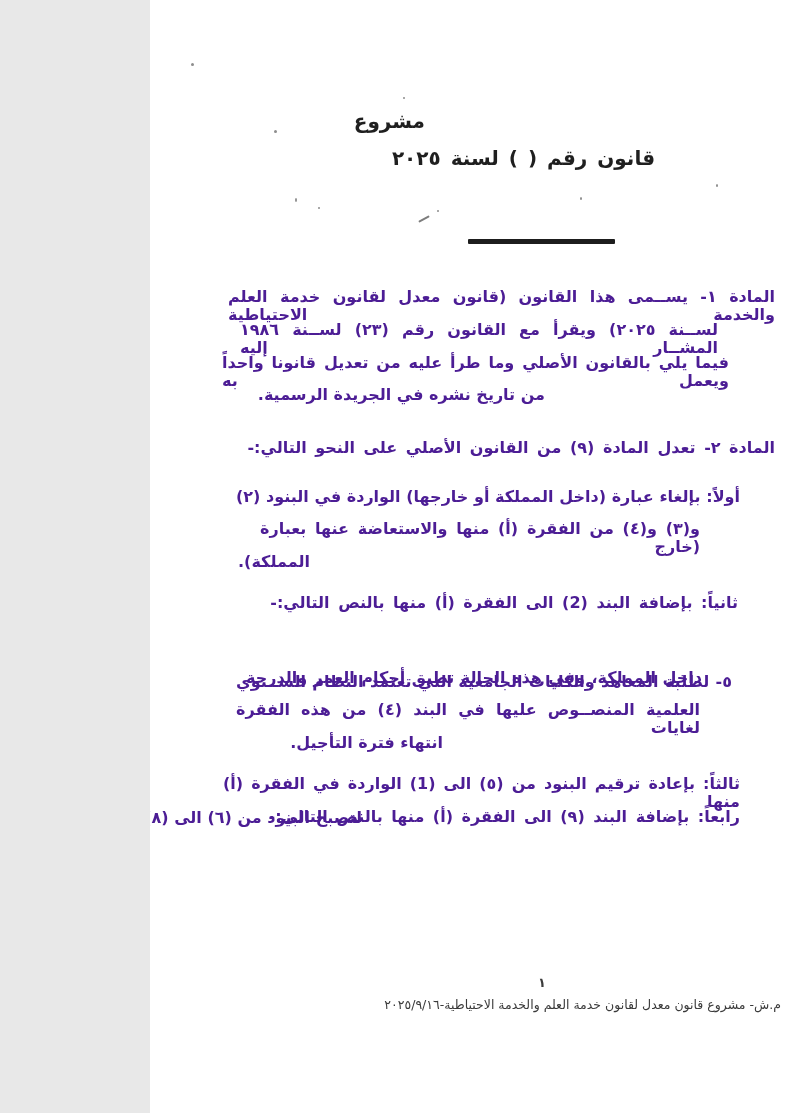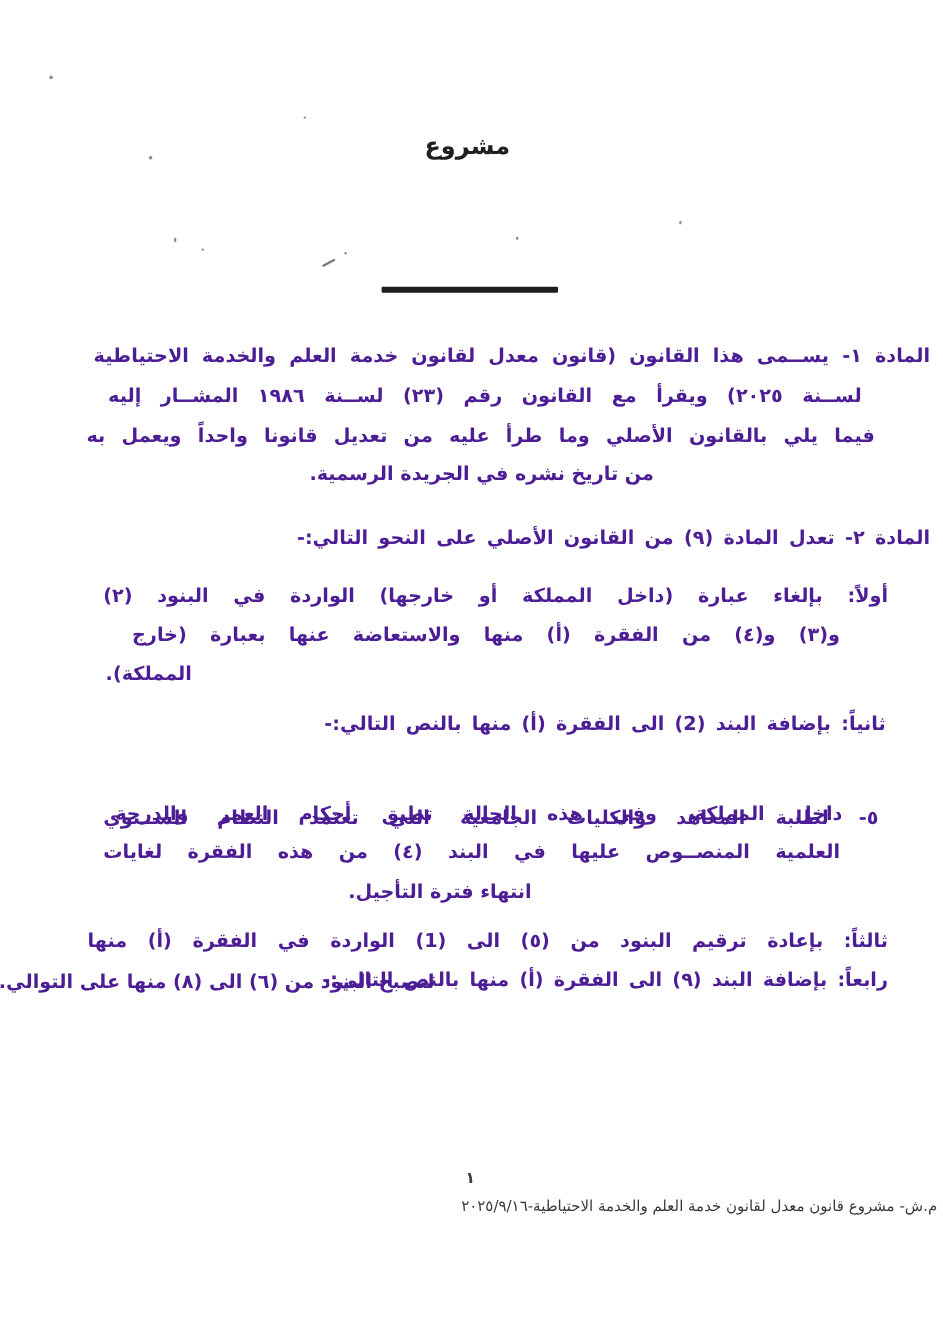--- a/index.html
+++ b/index.html
@@ -1,18 +1,18 @@
 <!DOCTYPE html>
 <html lang="ar" dir="rtl"><head>
 <meta charset="utf-8">
 <style>
   html,body{margin:0;padding:0;background:#e8e8e8;}
   .page{
     position:relative;
-    width:786px;height:1113px;
+    width:636px;height:1113px;
     background:#ffffff;
     overflow:hidden;
     font-family:"DejaVu Sans",sans-serif;
     direction:rtl;
     color:#1f1f1f;
   }
   
   .ln{
     position:absolute;
     font-size:16px;
@@ -67,20 +67,21 @@
   <div class="speck" style="top:130px;left:124px;width:3px;height:3px;"></div>
   <div class="speck" style="top:97px;left:253px;width:2px;height:2px;"></div>
   <div class="speck" style="top:198px;left:145px;width:2px;height:4px;"></div>
   <div class="speck" style="top:207px;left:168px;width:2px;height:2px;"></div>
   <div class="tick" style="top:218px;left:268px;"></div>
   <div class="speck" style="top:210px;left:287px;width:2px;height:2px;"></div>
   <div class="speck" style="top:197px;left:430px;width:2px;height:3px;"></div>
   <div class="speck" style="top:184px;left:566px;width:2px;height:3px;"></div>
 
   <div class="title-ln" style="top:110px;right:361px;">مشروع</div>
+  <div class="title-ln ws" style="top:147px;right:131px;">قانون رقم ( ) لسنة ٢٠٢٥</div>
   <div class="divider"></div>
 
   <div>
     <div class="ln jl" style="top:288px;right:11px;left:78px;">المادة ١- يســمى هذا القانون (قانون معدل لقانون خدمة العلم والخدمة الاحتياطية</div>
     <div class="ln jl" style="top:321px;right:68px;left:90px;">لســنة ٢٠٢٥) ويقرأ مع القانون رقم (٢٣) لســنة ١٩٨٦ المشــار إليه</div>
     <div class="ln jl" style="top:354px;right:57px;left:72px;">فيما يلي بالقانون الأصلي وما طرأ عليه من تعديل قانونا واحداً ويعمل به</div>
     <div class="ln" style="top:386px;right:241px;">من تاريخ نشره في الجريدة الرسمية.</div>
   </div>
 
   <div class="ln ws" style="top:439px;right:11px;">المادة ٢- تعدل المادة (٩) من القانون الأصلي على النحو التالي:-</div>

